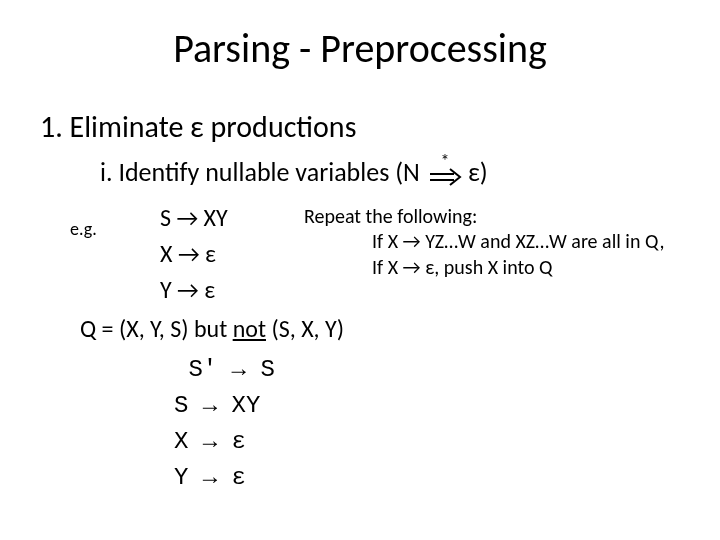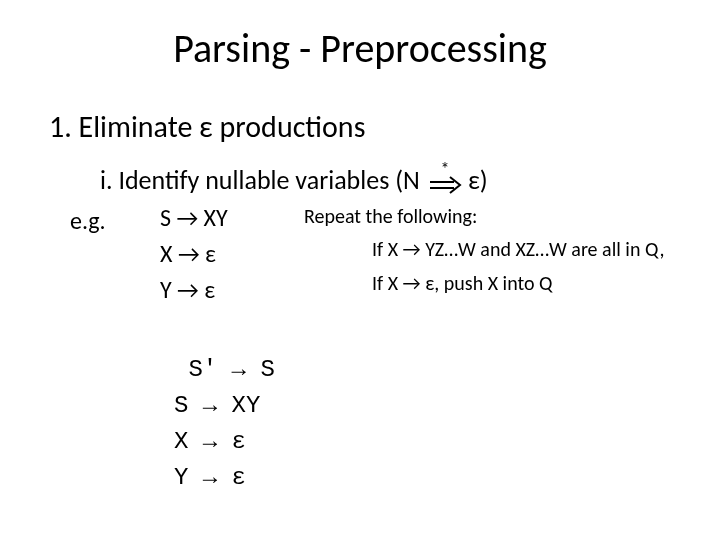--- a/index.html
+++ b/index.html
@@ -25,21 +25,20 @@
     width: 720px;
     text-align: center;
     font-size: 40px;
     font-weight: 400;
   }
   .step1 {
     position: absolute;
     top: 108px;
     left: 40px;
     font-size: 30px;
-    margin-left: 9px;
   }
   .identify-line {
     position: absolute;
     top: 154px;
     left: 100px;
     font-size: 26px;
     display: flex;
     align-items: flex-end;
   }
   .identify-line .arrowbox {
@@ -57,23 +56,23 @@
     font-size: 18px;
   }
   .identify-line .dblarrow {
     position: relative;
     top: 6px;
     font-size: 28px;
     letter-spacing: -2px;
   }
   .eg {
     position: absolute;
-    top: 206px;
+    top: 218px;
     left: 70px;
-    font-size: 24px;
+    font-size: 18px;
   }
   .prods1 {
     position: absolute;
     top: 200px;
     left: 160px;
     font-size: 24px;
     line-height: 36px;
   }
   .qline {
     position: absolute;
@@ -95,21 +94,21 @@
     left: 304px;
     font-size: 20px;
   }
   .repeat-body {
     position: absolute;
     top: 228px;
     left: 372px;
     font-size: 20px;
     line-height: 26px;
   }
-  .nowrap { white-space: nowrap; margin-top: 8px; }
+  .nowrap { white-space: nowrap; }
 </style>
 </head>
 <body>
 
 <div class="slide">
 
   <div class="title">Parsing - Preprocessing</div>
 
   <div class="step1">1.  Eliminate ε productions</div>
 
@@ -129,20 +128,23 @@
   </div>
 
   <div class="eg">e.g.</div>
 
   <div class="prods1">
     <div>S → XY</div>
     <div>X → ε</div>
     <div>Y → ε</div>
   </div>
 
+  <div class="qline nowrap">
+    <span>Q = (X, Y, S) but </span><span style="text-decoration: underline;">not</span><span> (S, X, Y)</span>
+  </div>
 
   <div class="prods2">
     <div>&nbsp;S' → S</div>
     <div>S → XY</div>
     <div>X → ε</div>
     <div>Y → ε</div>
   </div>
 
   <div class="repeat-head">Repeat the following:</div>
   <div class="repeat-body">

